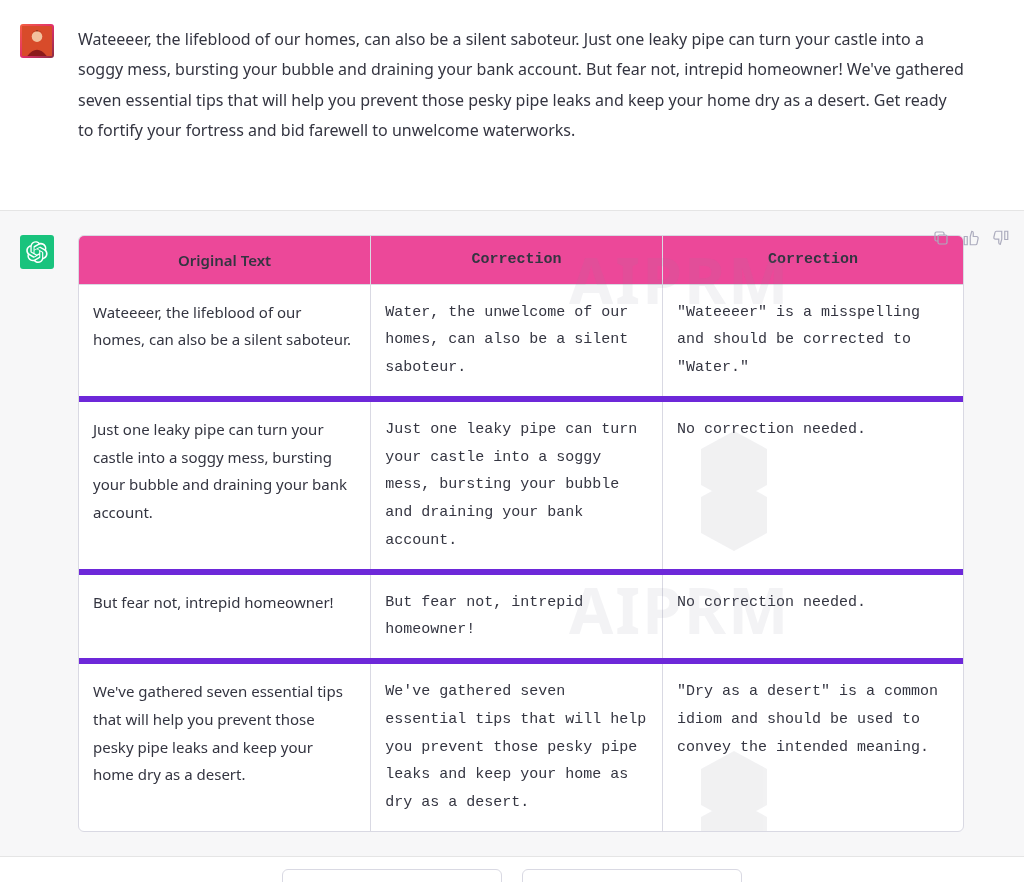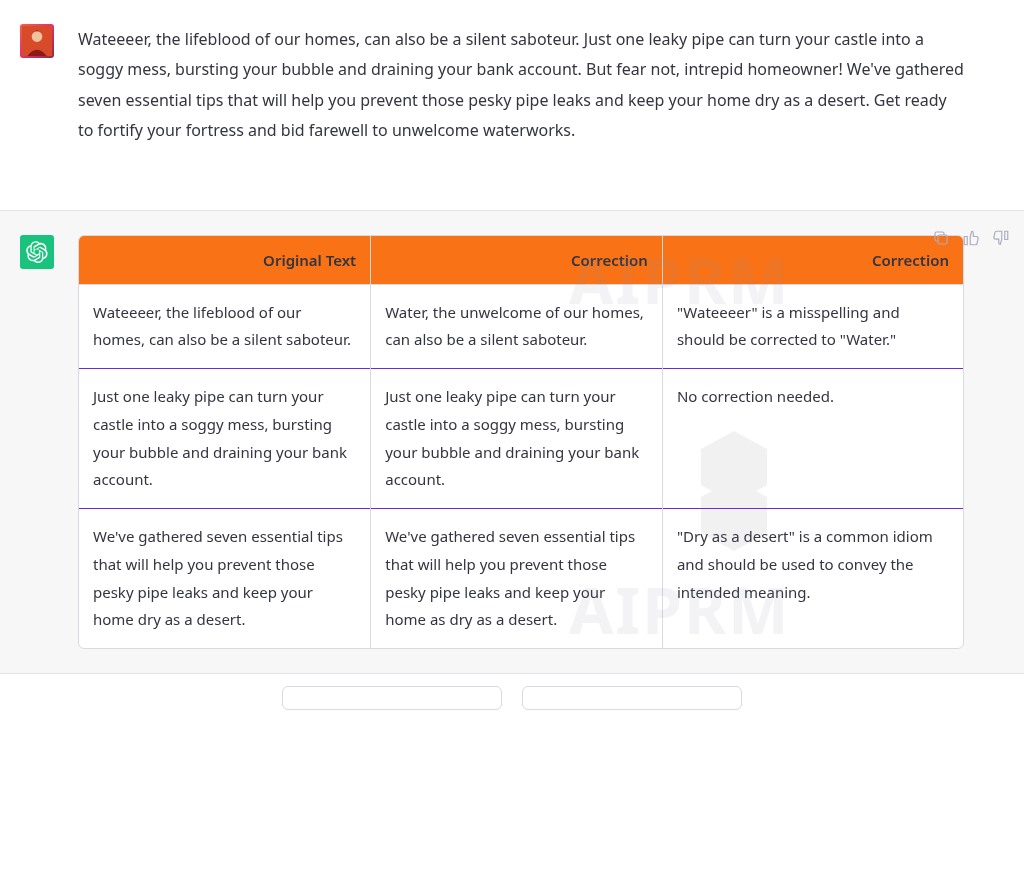--- a/index.html
+++ b/index.html
@@ -72,33 +72,34 @@
       overflow: hidden;
       background: #ffffff;
       position: relative;
     }
     table {
       border-collapse: collapse;
       width: 100%;
       font-size: 15px;
     }
     thead th {
-      text-align: right;
+      text-align: center;
       padding: 14px 14px;
       font-weight: 600;
       font-size: 15px;
       border-bottom: 1px solid #d9d9e3;
-      background: #f97316;
+      background: #ec4899;
     }
     thead th + th,
     tbody td + td {
       border-left: 1px solid #d9d9e3;
+      font-family: Liberation Mono, monospace;
     }
     tbody tr + tr td {
-      border-top: 1px solid #6d28d9;
+      border-top: 6px solid #6d28d9;
     }
     tbody td {
       padding: 14px 14px;
       vertical-align: top;
       line-height: 1.85;
       color: #343541;
     }
     .col-0 { width: 33%; }
     .col-1 { width: 33%; }
     .col-2 { width: 34%; }
@@ -214,20 +215,25 @@
             <td>Wateeeer, the lifeblood of our homes, can also be a silent saboteur.</td>
             <td>Water, the unwelcome of our homes, can also be a silent saboteur.</td>
             <td>"Wateeeer" is a misspelling and should be corrected to "Water."</td>
           </tr>
           <tr>
             <td>Just one leaky pipe can turn your castle into a soggy mess, bursting your bubble and draining your bank account.</td>
             <td>Just one leaky pipe can turn your castle into a soggy mess, bursting your bubble and draining your bank account.</td>
             <td>No correction needed.</td>
           </tr>
           <tr>
+            <td>But fear not, intrepid homeowner!</td>
+            <td>But fear not, intrepid homeowner!</td>
+            <td>No correction needed.</td>
+          </tr>
+          <tr>
             <td>We've gathered seven essential tips that will help you prevent those pesky pipe leaks and keep your home dry as a desert.</td>
             <td>We've gathered seven essential tips that will help you prevent those pesky pipe leaks and keep your home as dry as a desert.</td>
             <td>"Dry as a desert" is a common idiom and should be used to convey the intended meaning.</td>
           </tr>
         </tbody>
       </table>
     </div>
   </div>
   <div class="action-icons">
     <div class="icon-btn">

